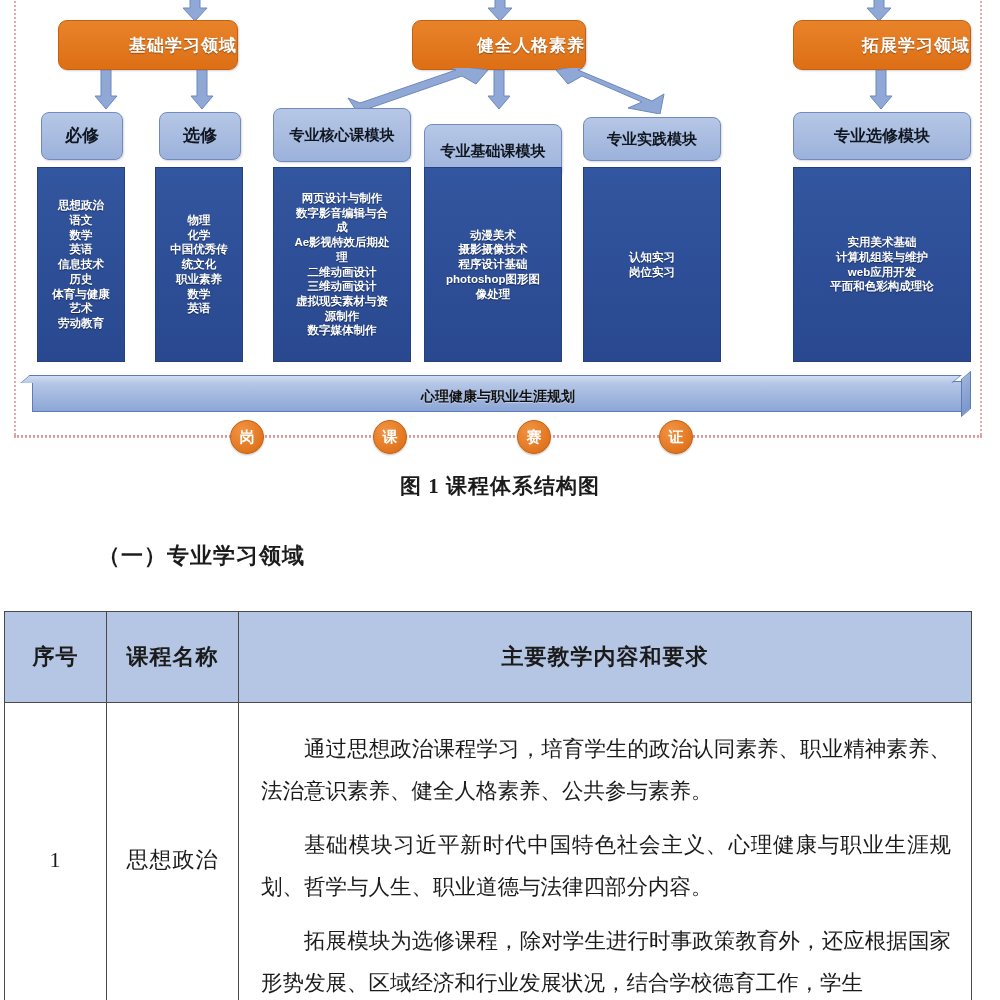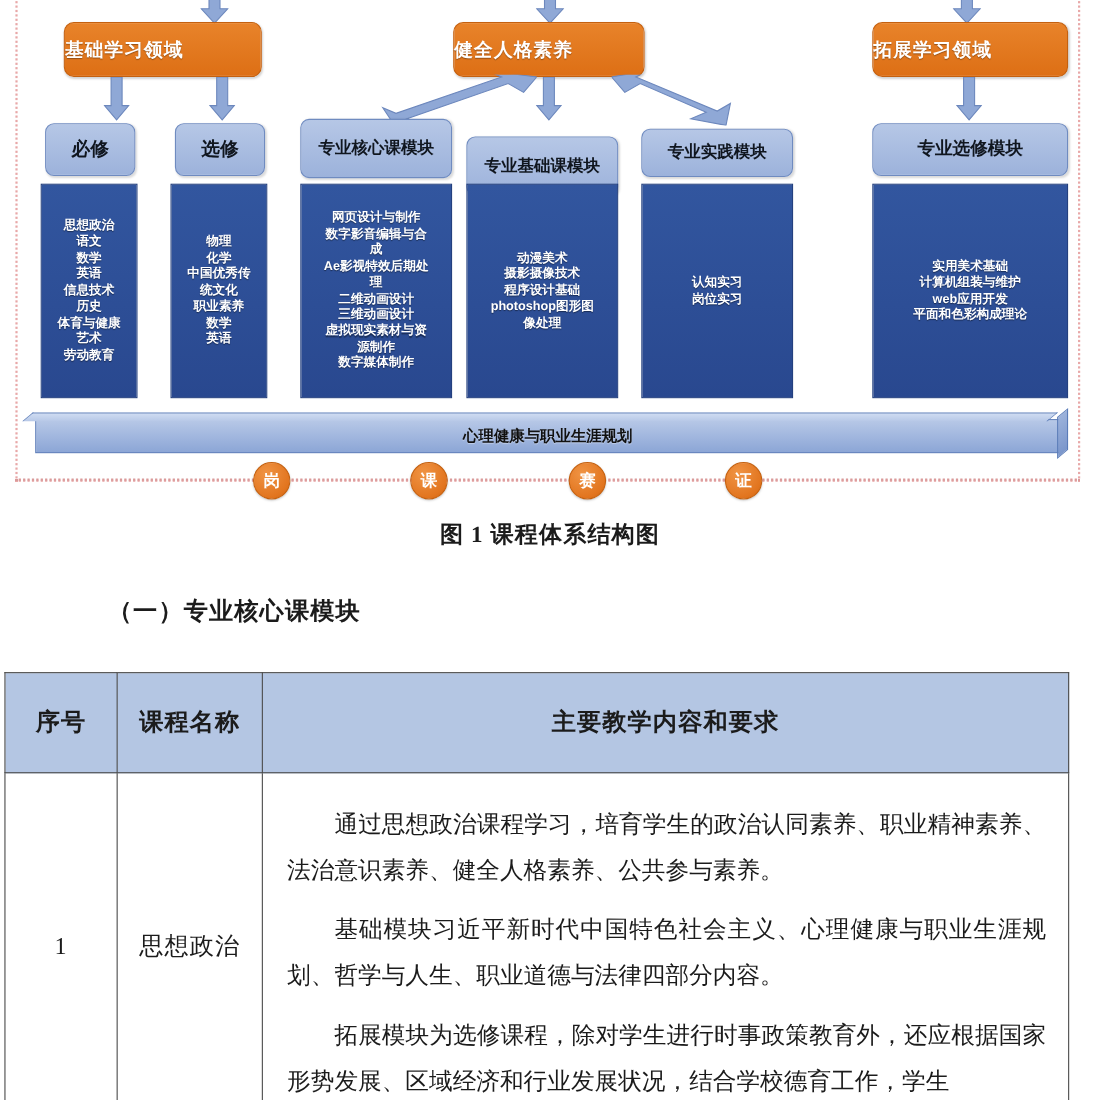--- a/index.html
+++ b/index.html
@@ -36,21 +36,21 @@
     position: absolute;
     background: #e2751f;
     background: linear-gradient(180deg,#e8832a 0%, #dd6f15 100%);
     border: 1px solid #c4600f;
     border-radius: 9px;
     color: #ffffff;
     font-family: "Liberation Sans", "DejaVu Sans", sans-serif;
     font-weight: bold;
     display: flex;
     align-items: center;
-    justify-content: flex-start;
+    justify-content: flex-end;
     text-align: center;
     letter-spacing: 1px;
     text-shadow: 0 1px 1px rgba(0,0,0,.35);
     box-shadow: 1px 1px 2px rgba(0,0,0,.18);
   }
 
   
   .module-box {
     position: absolute;
     background: linear-gradient(180deg,#b6c7e6 0%, #9cb2db 100%);
@@ -349,21 +349,21 @@
   <div class="chip" style="left:517px;">
     <span>赛</span>
   </div>
   <div class="chip" style="left:659px;">
     <span>证</span>
   </div>
 </div>
 
 <div class="fig-caption">图 1 课程体系结构图</div>
 
-<div class="section-heading">（一）专业核心课模块</div>
+<div class="section-heading">（一）专业学习领域</div>
 
 <table class="doc-table">
   <colgroup>
     <col style="width:102px">
     <col style="width:132px">
     <col>
   </colgroup>
   <thead>
     <tr>
       <th>序号</th>

